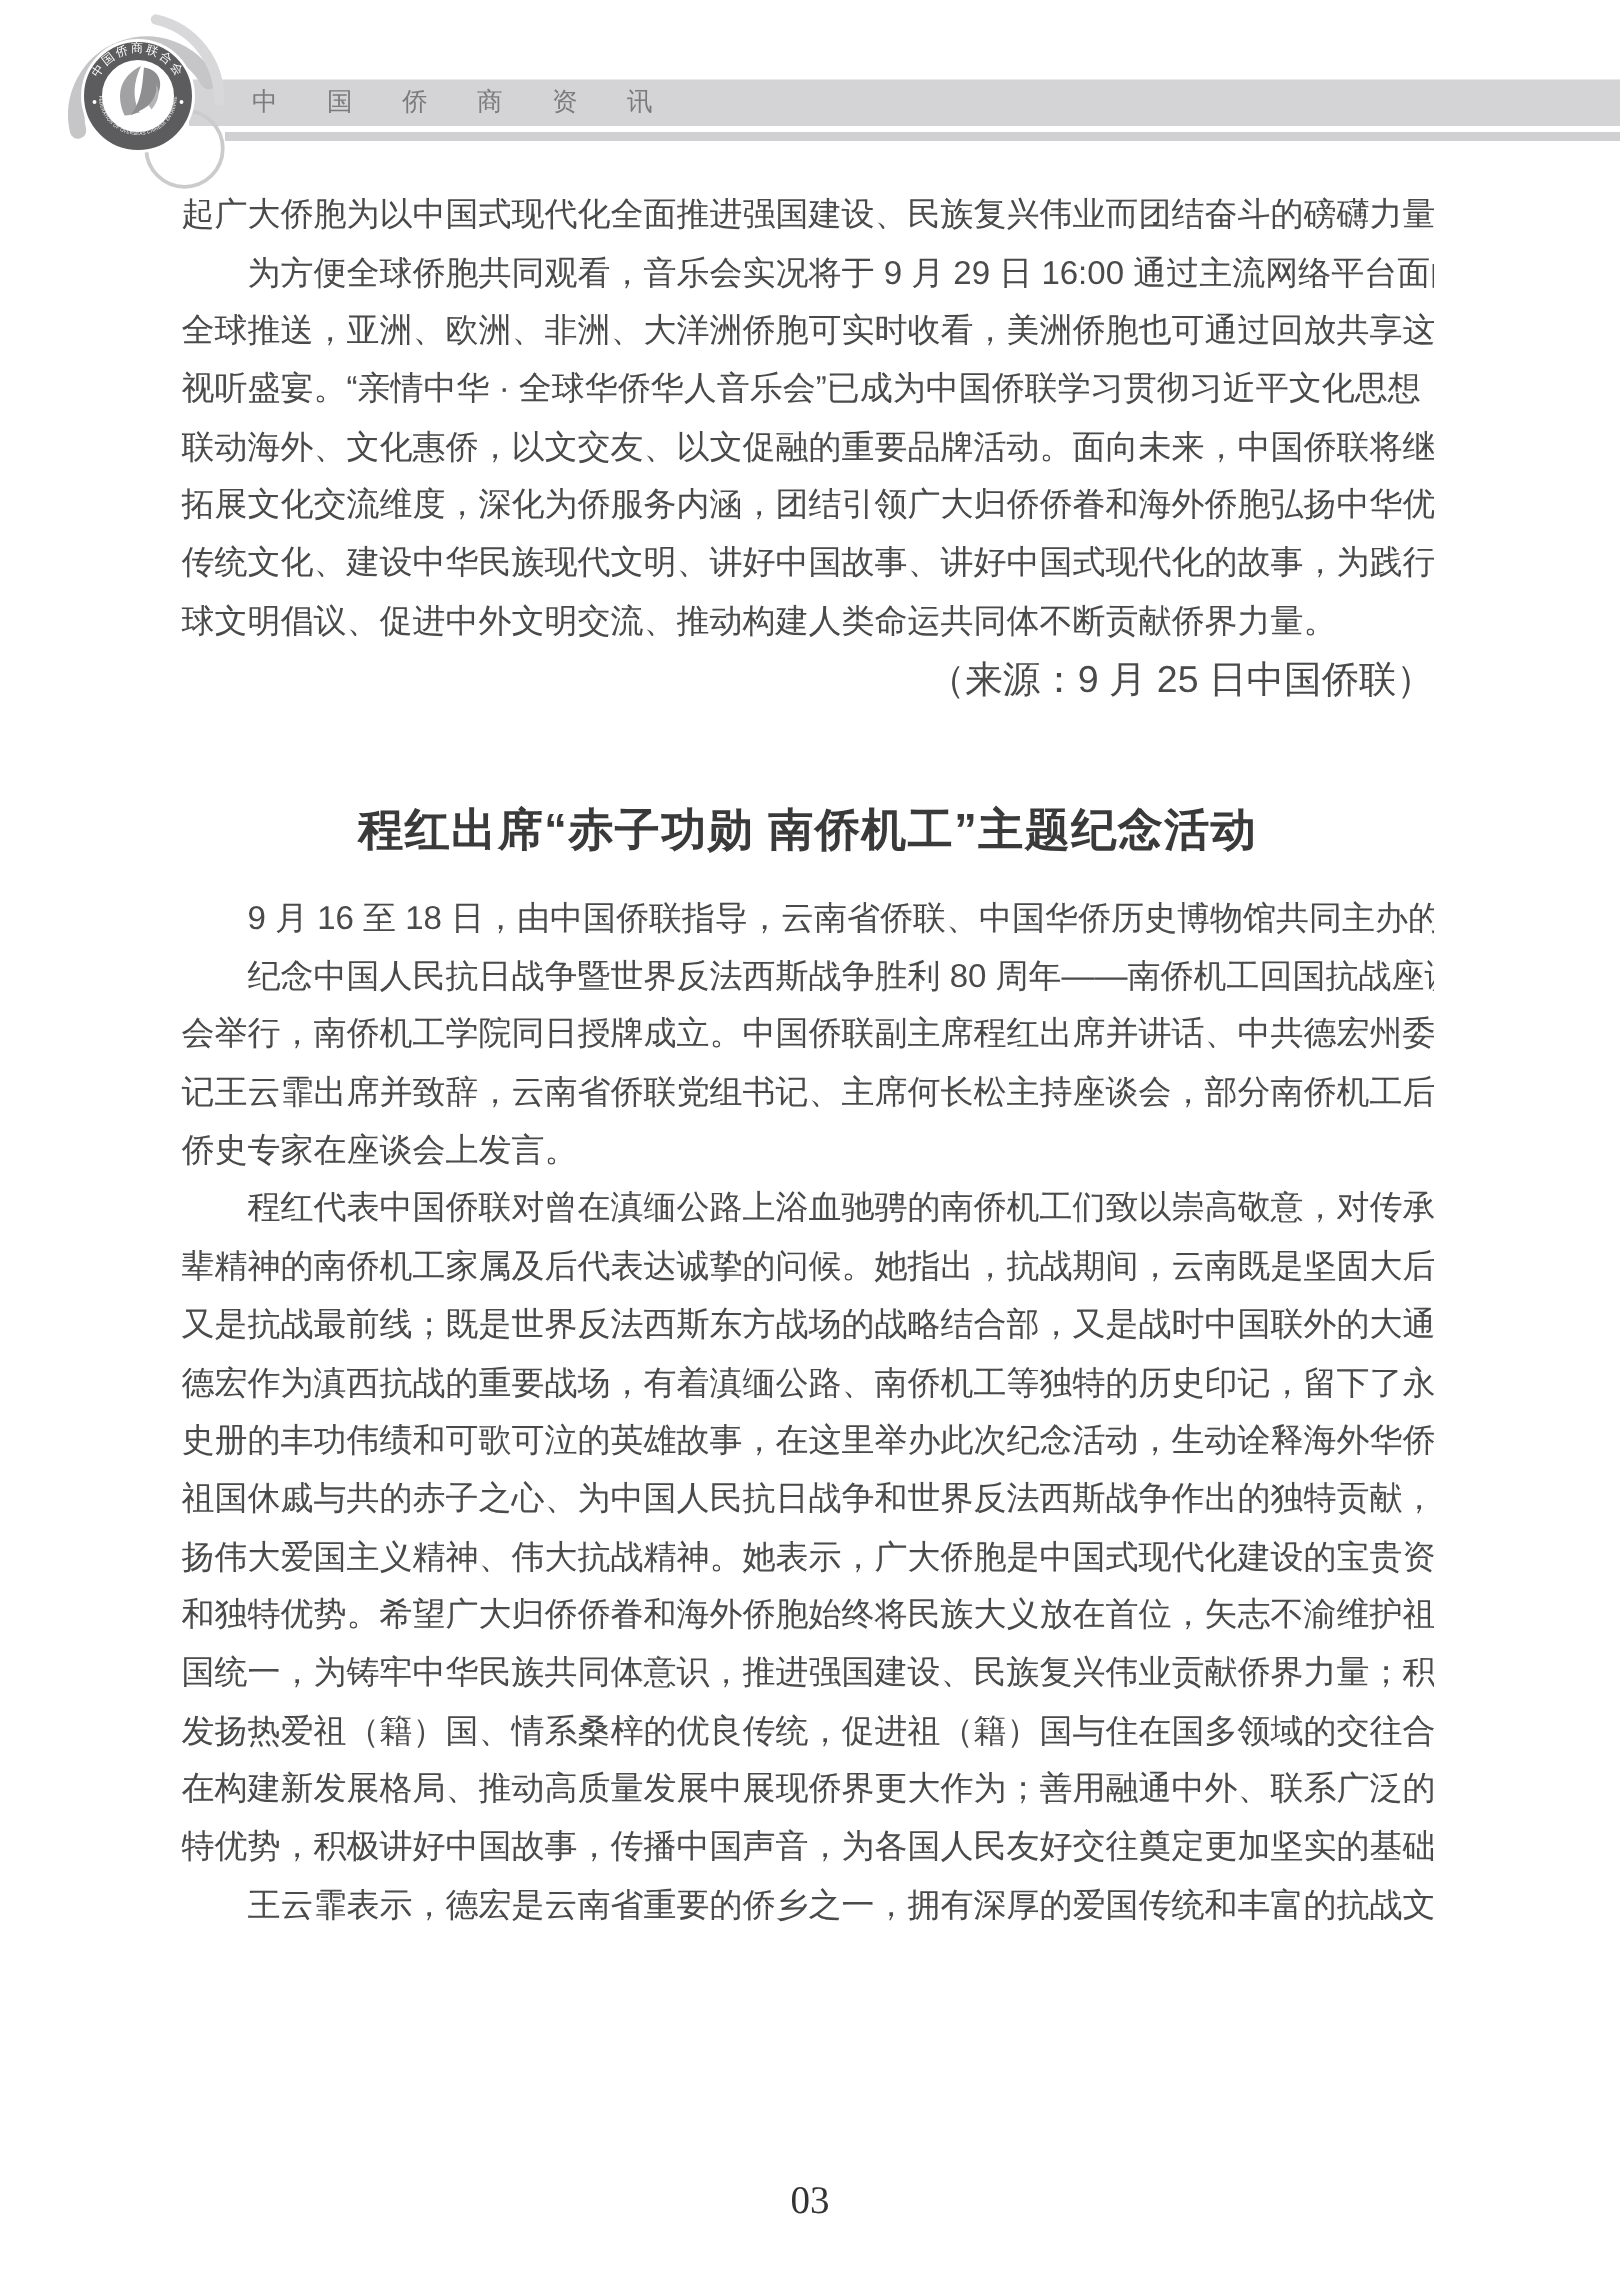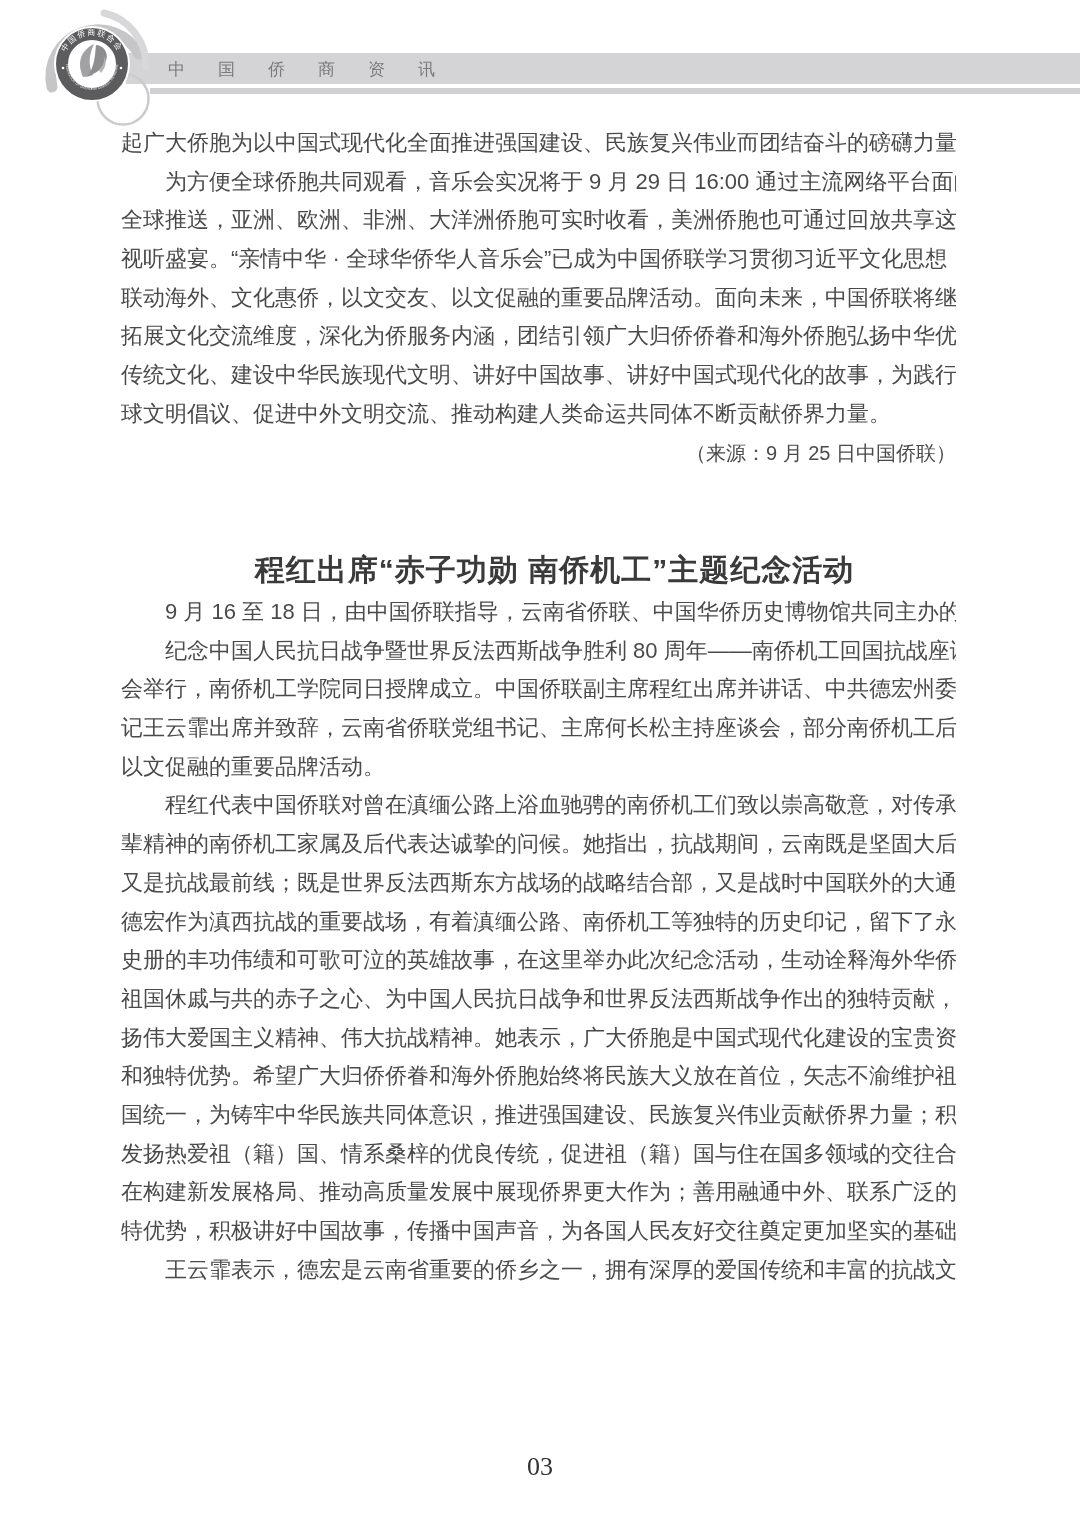--- a/index.html
+++ b/index.html
@@ -27,20 +27,21 @@
     z-index: 1;
   }
   .masthead-title {
     position: absolute;
     left: 168px; top: 54px; height: 31px; line-height: 31px;
     font-size: 17px;
     letter-spacing: 33px;
     color: #7b7b7b;
     z-index: 3;
     white-space: nowrap;
+    font-family: Liberation Mono, monospace;
   }
   .logo {
     position: absolute;
     left: 38px; top: 6px;
     width: 152px; height: 128px;
     z-index: 2;
   }
 
   
   .article { position: absolute; left: 121px; width: 835px; }
@@ -56,28 +57,28 @@
     text-justify: inter-character;
     overflow: hidden;
     white-space: nowrap;
   }
   .line.end { text-align-last: left; }
   .line.indent { padding-left: 44px; }
   .source-line {
     position: absolute;
     left: 121px; width: 835px; top: 433.6px;
     height: 38.7px; line-height: 38.7px;
-    font-size: 20px; color: #4a4a4a;
+    font-size: 25px; color: #4a4a4a;
     text-align: right;
   }
   .article-title {
     position: absolute;
     left: 121px; width: 835px; top: 529px;
     height: 50px; line-height: 50px;
-    margin: 16px;
+    margin: 0;
     font-size: 30px;
     font-weight: bold;
     letter-spacing: 1px;
     color: #3a3a3a;
     text-align: center;
   }
 
   
   .page-number {
     position: absolute;
@@ -139,21 +140,21 @@
     </section>
   <div class="source-line">（来源：9 月 25 日中国侨联）</div>
 
   <h1 class="article-title">程红出席“赤子功勋 南侨机工”主题纪念活动</h1>
 
   <section class="article article-2">
       <div class="line indent">9 月 16 至 18 日，由中国侨联指导，云南省侨联、中国华侨历史博物馆共同主办的“赤</div>
       <div class="line indent">纪念中国人民抗日战争暨世界反法西斯战争胜利 80 周年——南侨机工回国抗战座谈</div>
       <div class="line">会举行，南侨机工学院同日授牌成立。中国侨联副主席程红出席并讲话、中共德宏州委书</div>
       <div class="line">记王云霏出席并致辞，云南省侨联党组书记、主席何长松主持座谈会，部分南侨机工后代、</div>
-      <div class="line end">以文促融的重要品牌活动。</div>
+      <div class="line end">侨史专家在座谈会上发言。</div>
       <div class="line indent">程红代表中国侨联对曾在滇缅公路上浴血驰骋的南侨机工们致以崇高敬意，对传承先</div>
       <div class="line">辈精神的南侨机工家属及后代表达诚挚的问候。她指出，抗战期间，云南既是坚固大后方，</div>
       <div class="line">又是抗战最前线；既是世界反法西斯东方战场的战略结合部，又是战时中国联外的大通道。</div>
       <div class="line">德宏作为滇西抗战的重要战场，有着滇缅公路、南侨机工等独特的历史印记，留下了永载</div>
       <div class="line">史册的丰功伟绩和可歌可泣的英雄故事，在这里举办此次纪念活动，生动诠释海外华侨与</div>
       <div class="line">祖国休戚与共的赤子之心、为中国人民抗日战争和世界反法西斯战争作出的独特贡献，弘</div>
       <div class="line">扬伟大爱国主义精神、伟大抗战精神。她表示，广大侨胞是中国式现代化建设的宝贵资源</div>
       <div class="line">和独特优势。希望广大归侨侨眷和海外侨胞始终将民族大义放在首位，矢志不渝维护祖（籍）</div>
       <div class="line">国统一，为铸牢中华民族共同体意识，推进强国建设、民族复兴伟业贡献侨界力量；积极</div>
       <div class="line">发扬热爱祖（籍）国、情系桑梓的优良传统，促进祖（籍）国与住在国多领域的交往合作，</div>

